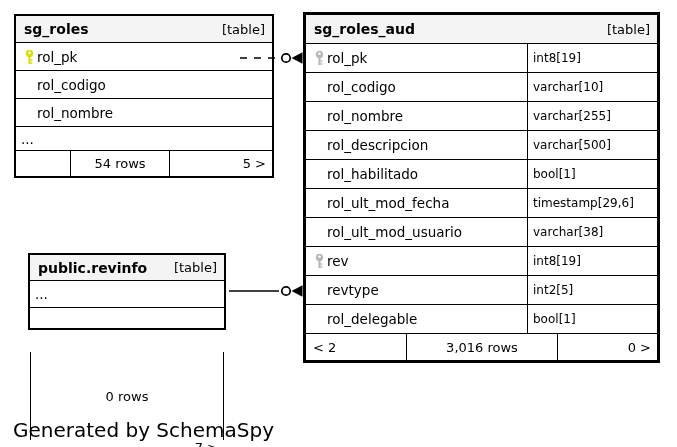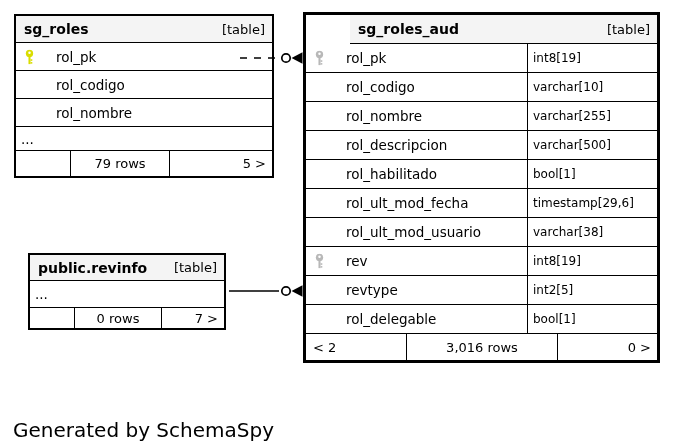--- a/index.html
+++ b/index.html
@@ -19,21 +19,21 @@
     padding:0 7px 0 8px; flex:0 0 auto;
   }
   .t-title { font-weight:bold; font-size:14px; letter-spacing:0; }
   .t-tag   { font-size:13px; }
   .t-row {
     position:relative; display:flex; align-items:stretch;
     border-bottom:1px solid #000; flex:0 0 auto; background:#fff;
   }
   .name-cell {
     flex:1 1 auto; display:flex; align-items:center;
-    padding-left:40px; font-size:13.5px; white-space:nowrap; overflow:hidden;
+    padding-left:21px; font-size:13.5px; white-space:nowrap; overflow:hidden;
   }
   .t-row.ellipsis .name-cell { padding-left:5px; }
   .type-cell {
     flex:0 0 130px; border-left:1px solid #000;
     display:flex; align-items:center; padding-left:5px;
     font-size:12px; white-space:nowrap; overflow:hidden;
   }
   .key-icon {
     position:absolute; left:8px; top:50%; transform:translateY(-50%);
     width:11px; height:15px; line-height:0;
@@ -50,31 +50,31 @@
   #table-sg-roles { left:14px; top:14px; width:260px; }
   #table-sg-roles .t-header { height:27px; }
   #table-sg-roles .t-row { height:28px; }
   #table-sg-roles .t-row.ellipsis { height:24px; }
   #table-sg-roles .t-footer { height:25px; }
   #table-sg-roles .fc-left { flex:0 0 54px; }
   #table-sg-roles .fc-center { flex:0 0 100px; }
 
   
   #table-sg-roles-aud { left:303px; top:12px; width:357px; }
-  #table-sg-roles-aud .t-header { height:29px;margin-left:44px; }
+  #table-sg-roles-aud .t-header { height:29px; }
   #table-sg-roles-aud .t-row { height:29px; }
   #table-sg-roles-aud .t-footer { height:26px; }
   #table-sg-roles-aud .fc-left { flex:0 0 100px; }
   #table-sg-roles-aud .fc-center { flex:0 0 152px; }
 
   
   #table-revinfo { left:28px; top:253px; width:198px; }
   #table-revinfo .t-header { height:26px; }
   #table-revinfo .t-row { height:27px; }
-  #table-revinfo .t-footer { height:20px; }
+  #table-revinfo .t-footer { height:20px;flex-direction:column; }
   #table-revinfo .fc-left { flex:0 0 44px; }
   #table-revinfo .fc-center { flex:0 0 88px; }
 
   #connector-layer { position:absolute; left:0; top:0; pointer-events:none; }
 
   .generated-note {
     position:absolute; left:13px; top:418px;
     font-size:20px; color:#000;
   }
 </style>
@@ -102,21 +102,21 @@
     <span class="name-cell">rol_codigo</span>
   </div>
   <div class="t-row">
     <span class="name-cell">rol_nombre</span>
   </div>
   <div class="t-row ellipsis">
     <span class="name-cell">...</span>
   </div>
   <div class="t-footer">
     <span class="fc fc-left"></span>
-    <span class="fc fc-center">79 rows</span>
+    <span class="fc fc-center">54 rows</span>
     <span class="fc fc-right">5 &gt;</span>
   </div>
 </div>
 
 <div id="table-sg-roles-aud" class="table-node thick">
   <div class="t-header">
     <span class="t-title">sg_roles_aud</span>
     <span class="t-tag">[table]</span>
   </div>
 

